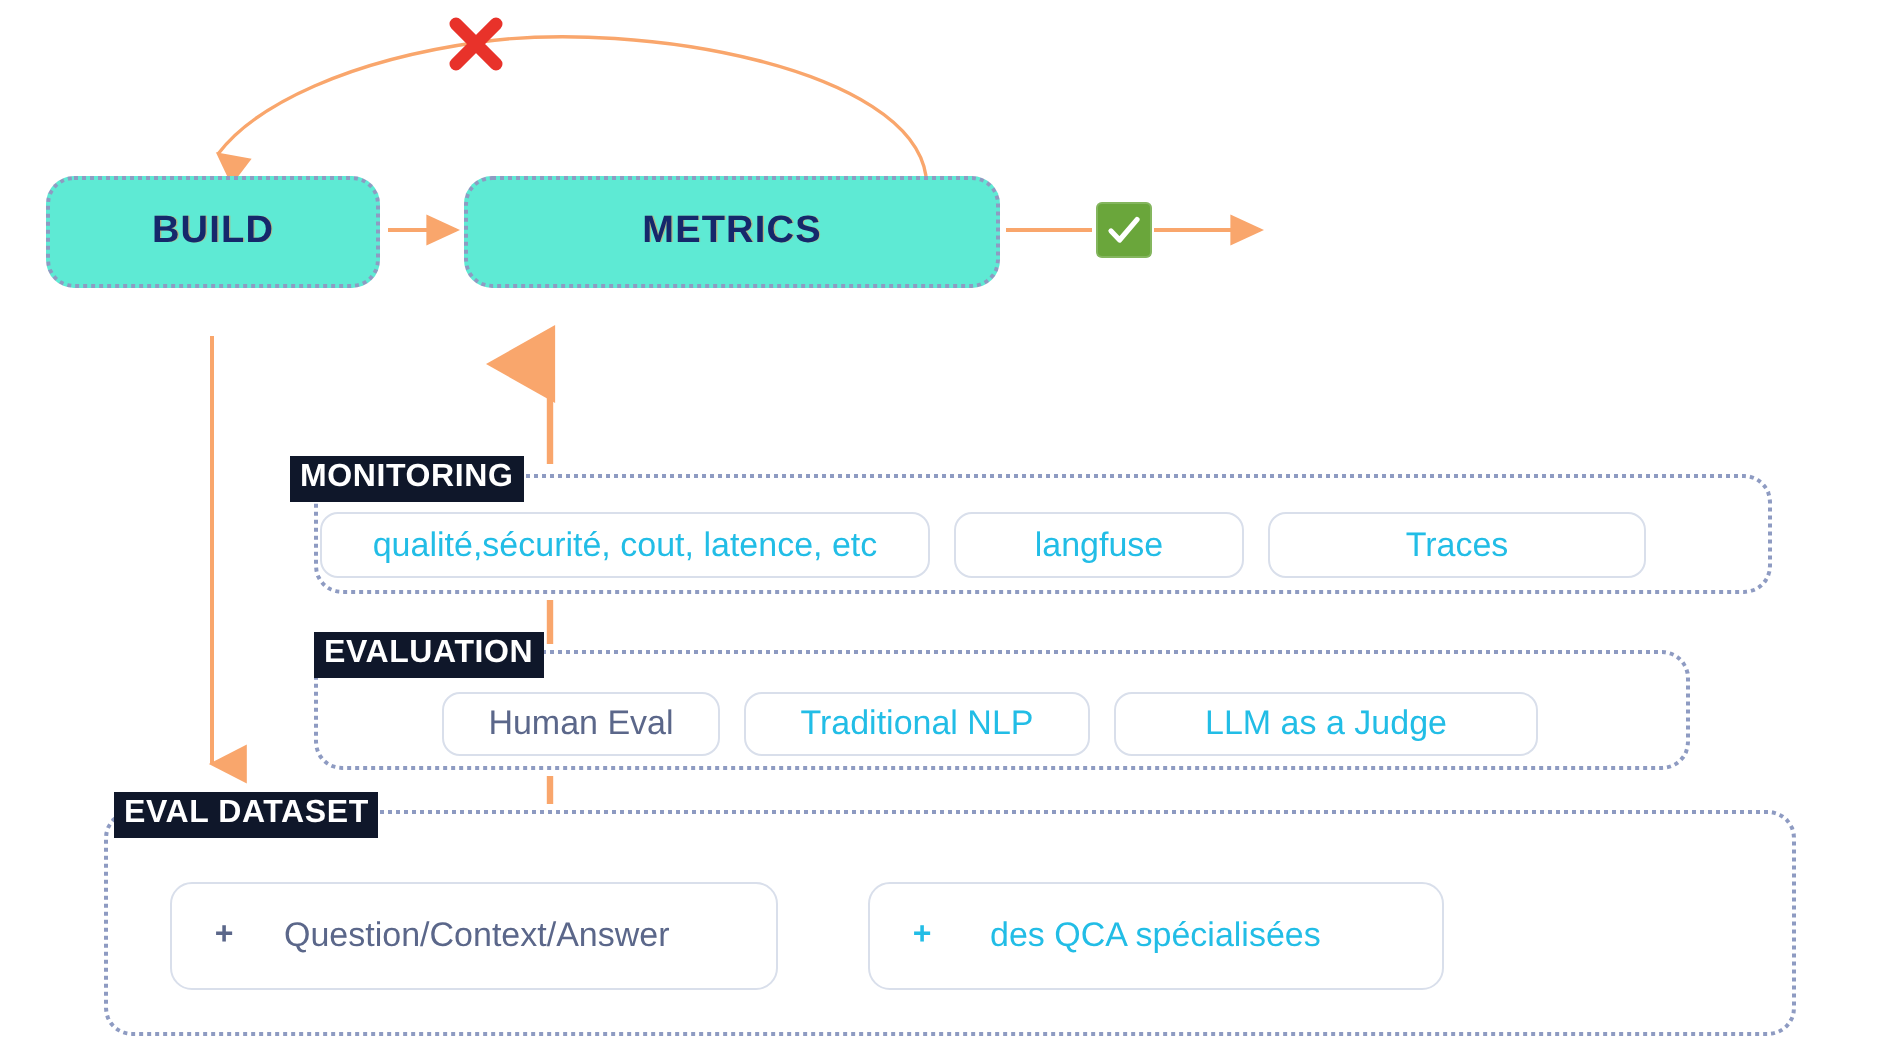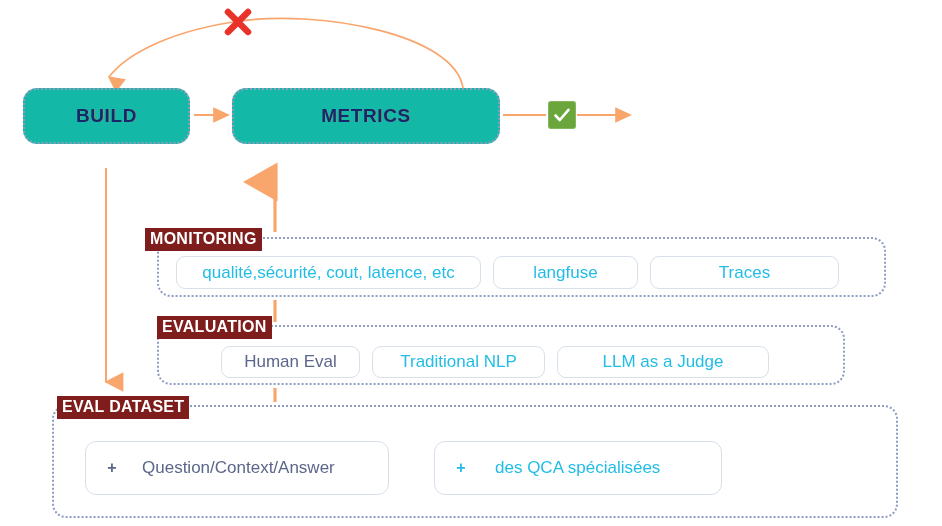--- a/index.html
+++ b/index.html
@@ -11,21 +11,21 @@
   .canvas{position:absolute;inset:0;width:942px;height:526px;}
 
   
   svg.links{position:absolute;left:0;top:0;width:942px;height:526px;pointer-events:none;}
 
   
   .stage{
     position:absolute;
     border:2px dotted #8e9bc2;
     border-radius:14px;
-    background:#14b8a6;
+    background:#5eead4;
     display:flex;align-items:center;justify-content:center;
     box-sizing:border-box;
   }
   .stage span{
     font-size:19px;font-weight:700;letter-spacing:.6px;
     color:#15286b;
     text-shadow:0.6px 0 0 rgba(245,140,70,.55);
   }
   #stage-build  {left:23px; top:88px; width:167px; height:56px;}
   #stage-metrics{left:232px;top:88px; width:268px; height:56px;}
@@ -50,21 +50,21 @@
     border-radius:14px;
     background:transparent;
     box-sizing:border-box;
   }
   #panel-monitoring{left:157px;top:237px;width:729px;height:60px;}
   #panel-evaluation{left:157px;top:325px;width:688px;height:60px;}
   #panel-dataset   {left:52px; top:405px;width:846px;height:113px;}
 
   .panel-label{
     position:absolute;
-    background:#7f1d1d;
+    background:#0f172a;
     color:#ffffff;
     font-size:16px;font-weight:700;letter-spacing:.3px;
     padding:2px 5px 3px 5px;
     white-space:nowrap;
     line-height:1.15;
   }
   #label-monitoring{left:145px;top:228px;}
   #label-evaluation{left:157px;top:316px;}
   #label-dataset   {left:57px; top:396px;}
 
@@ -77,21 +77,21 @@
     border-radius:9px;
     background:#ffffff;
     display:flex;align-items:center;justify-content:center;
     box-sizing:border-box;
     font-size:17px;
     white-space:nowrap;
   }
   .chip.cyan{color:#22bde6;}
   .chip.slate{color:#5b678a;}
 
-  #row-monitoring{left:176px;top:256px;height:33px;gap:12px;}
+  #row-monitoring{left:160px;top:256px;height:33px;gap:12px;}
   #row-monitoring .chip{height:33px;}
   #row-monitoring .chip:nth-child(1){width:305px;}
   #row-monitoring .chip:nth-child(2){width:145px;}
   #row-monitoring .chip:nth-child(3){width:189px;}
 
   #row-evaluation{left:221px;top:346px;height:32px;gap:12px;}
   #row-evaluation .chip{height:32px;}
   #row-evaluation .chip:nth-child(1){width:139px;}
   #row-evaluation .chip:nth-child(2){width:173px;}
   #row-evaluation .chip:nth-child(3){width:212px;}

